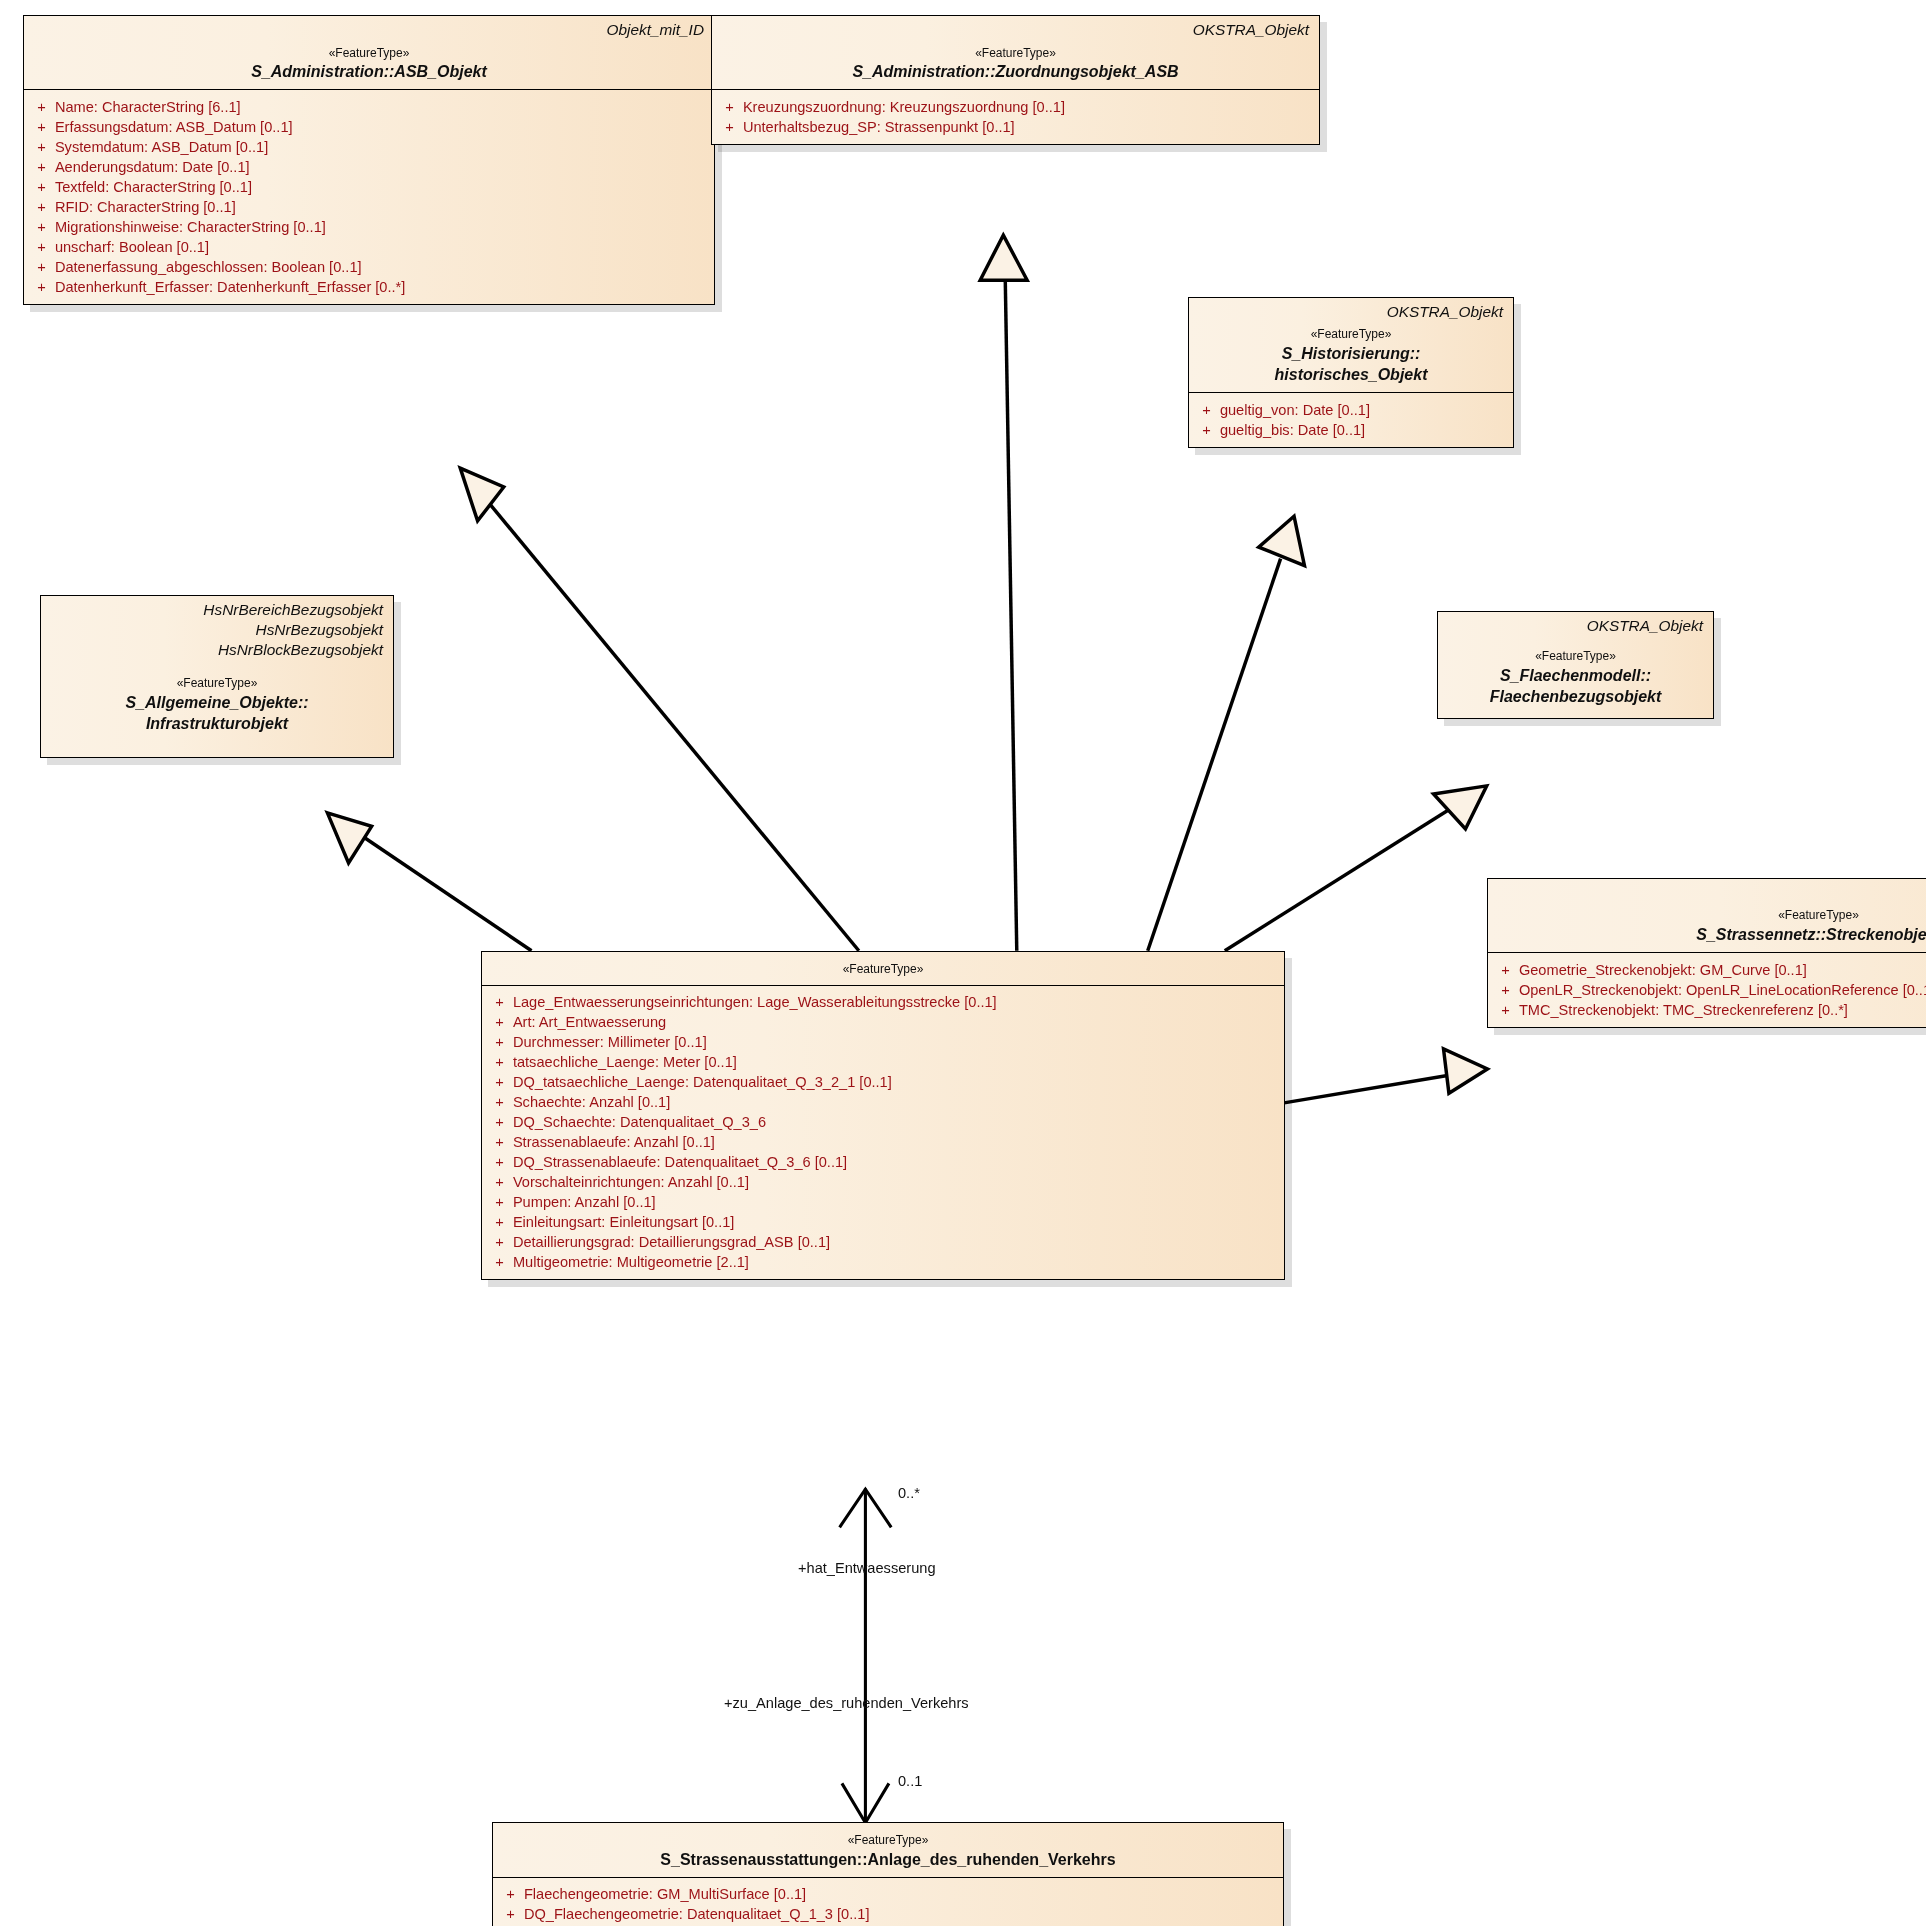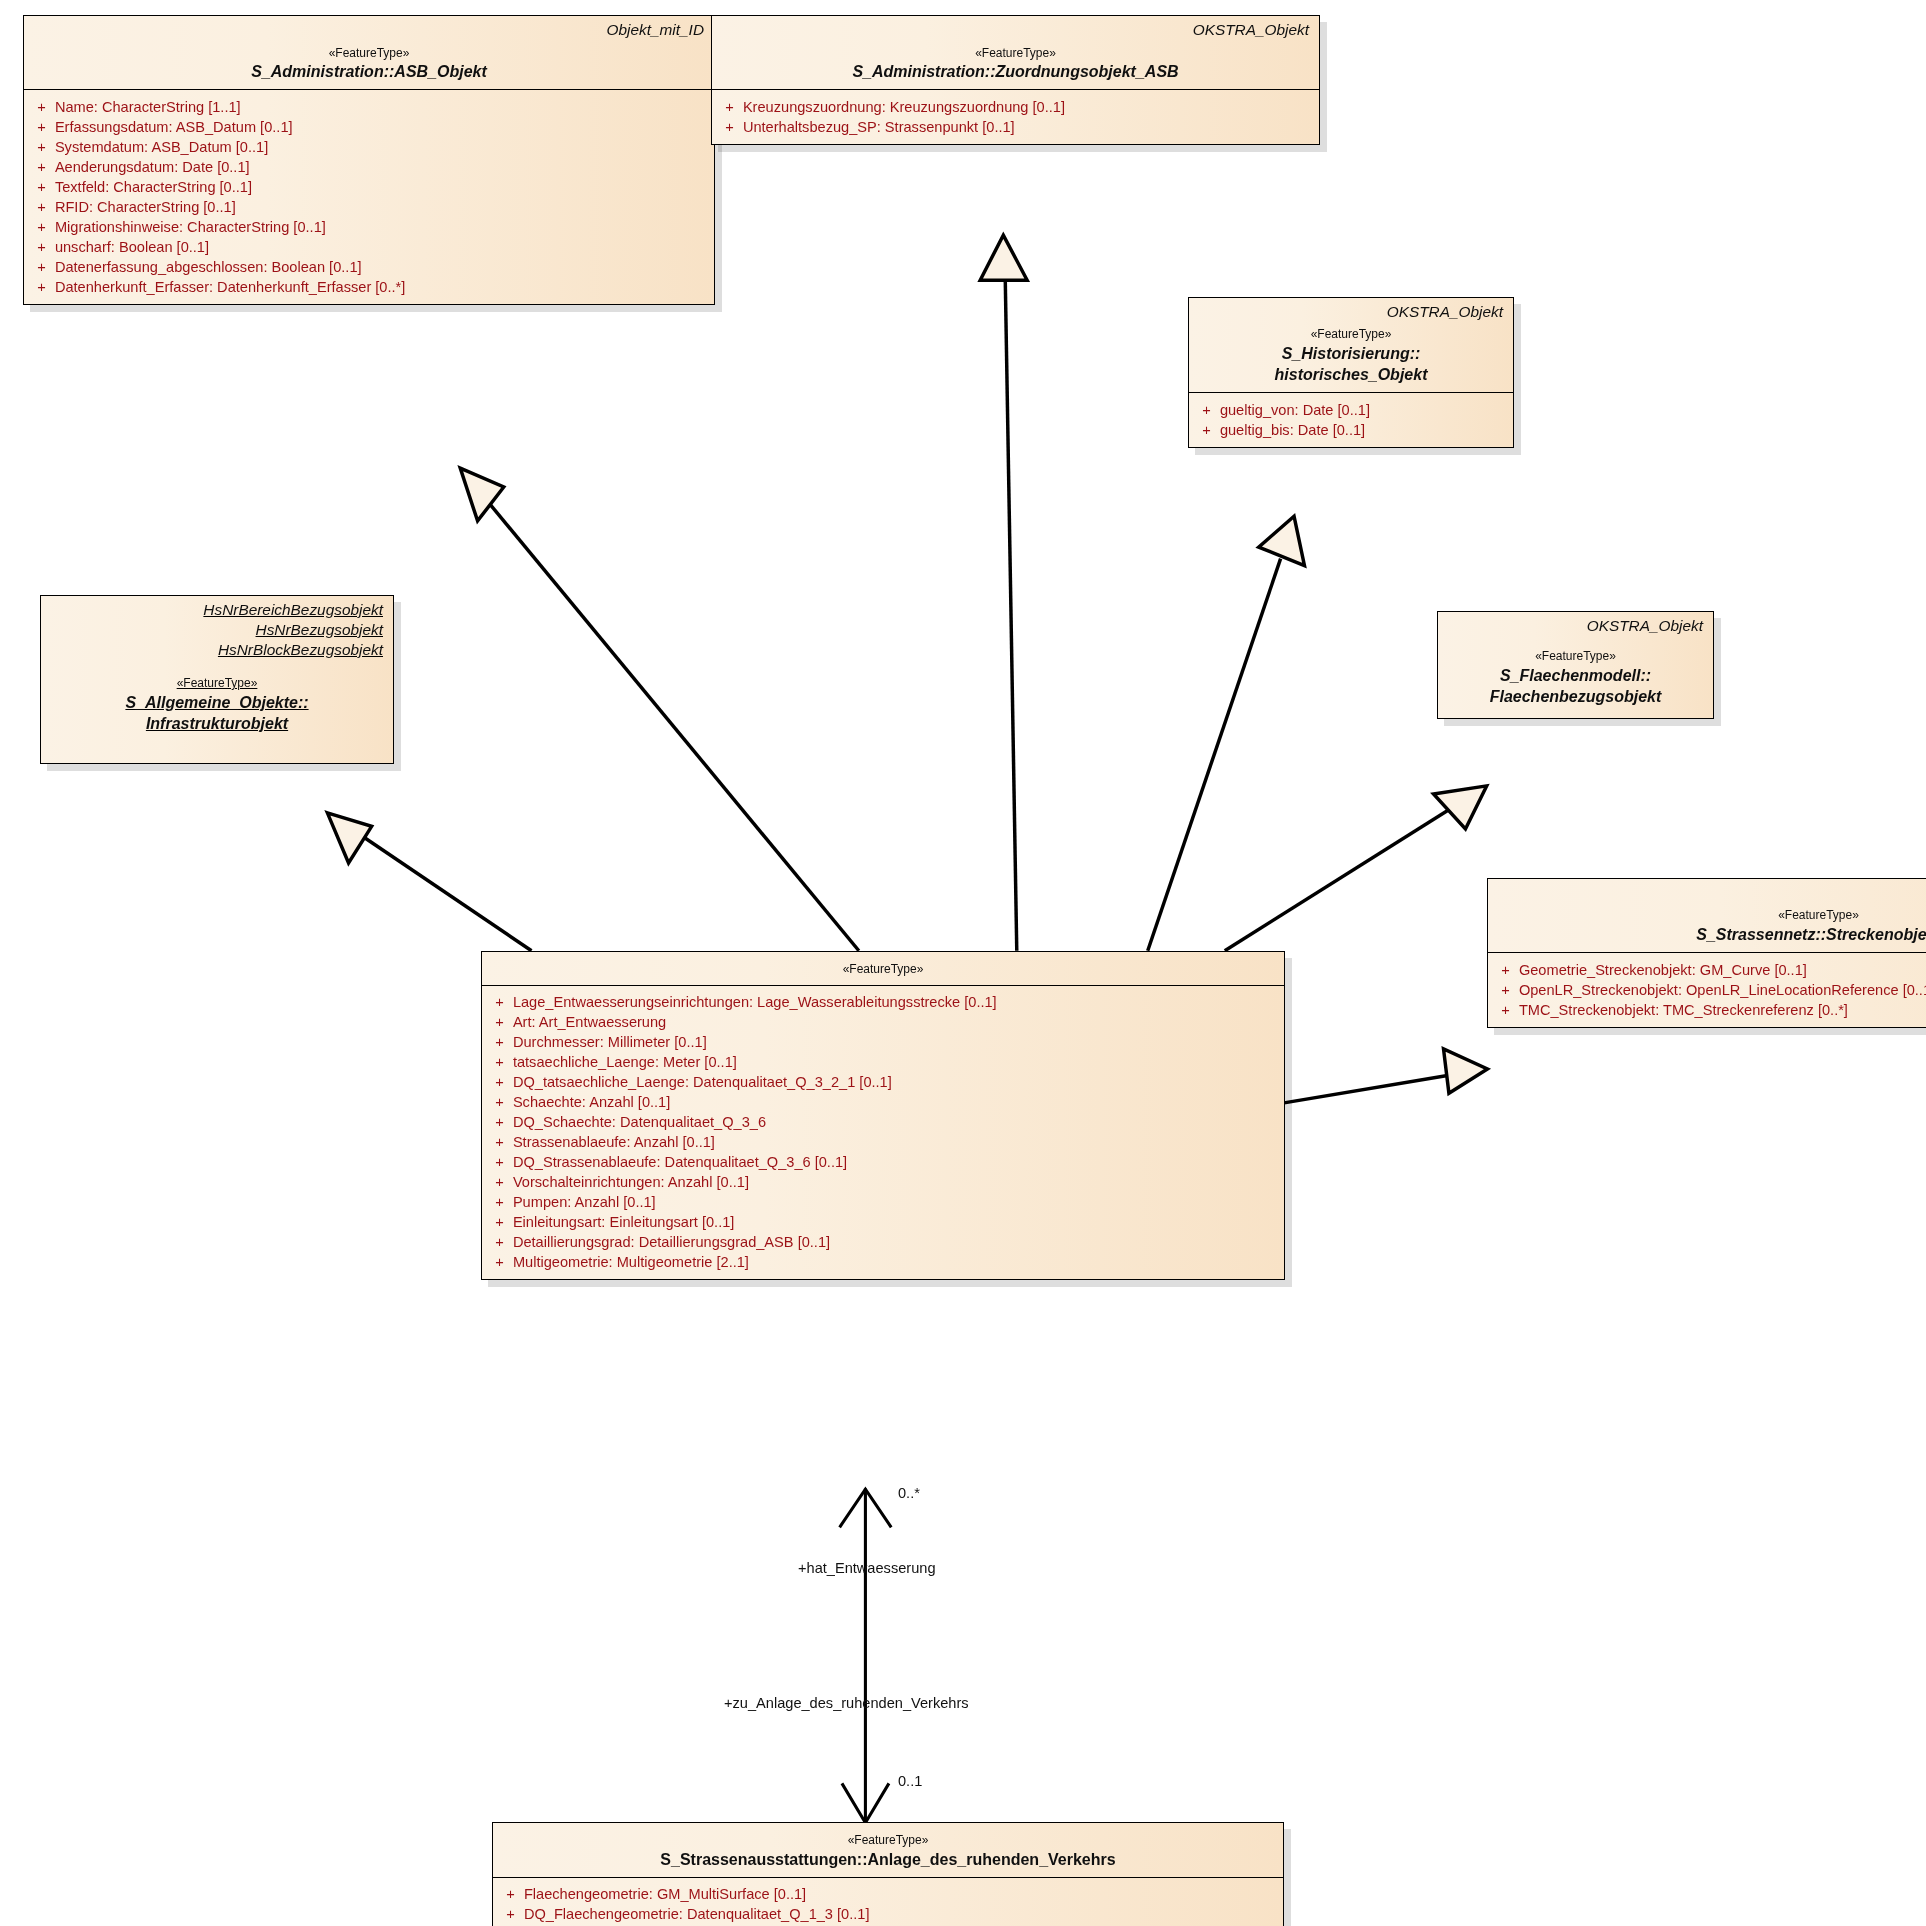--- a/index.html
+++ b/index.html
@@ -138,21 +138,21 @@
   <div class="uml-class" style="left:23px; top:15.4px; width:692px;">
     <div class="hdr">
       <span class="corner-tag-plain">Objekt_mit_ID</span>
       <span class="stereo">«FeatureType»</span>
       <span class="cname ital">S_Administration::ASB_Objekt</span>
     </div>
     <div class="divider"></div>
     <div class="attrs">
       <div class="attr">
           <span class="vis">+</span>
-          <span class="sig">Name: CharacterString [1..1]</span>
+          <span class="sig">Name: CharacterString [6..1]</span>
         </div>
       <div class="attr">
           <span class="vis">+</span>
           <span class="sig">Erfassungsdatum: ASB_Datum [0..1]</span>
         </div>
       <div class="attr">
           <span class="vis">+</span>
           <span class="sig">Systemdatum: ASB_Datum [0..1]</span>
         </div>
       <div class="attr">
@@ -219,21 +219,21 @@
           <span class="sig">gueltig_von: Date [0..1]</span>
         </div>
       <div class="attr">
           <span class="vis">+</span>
           <span class="sig">gueltig_bis: Date [0..1]</span>
         </div>
     </div>
   </div>
 
   <div class="uml-class" style="left:40px; top:595px; width:354px;">
-    <div class="hdr" style="padding-bottom:29px;text-decoration:underline;">
+    <div class="hdr" style="padding-bottom:23px;">
       <span class="corner-tag-plain">HsNrBereichBezugsobjekt</span>
       <span class="corner-tag-plain">HsNrBezugsobjekt</span>
       <span class="corner-tag-plain">HsNrBlockBezugsobjekt</span>
       <span class="stereo" style="margin-top:16px;">«FeatureType»</span>
       <span class="cname ital">S_Allgemeine_Objekte::</span>
       <span class="cname ital">Infrastrukturobjekt</span>
     </div>
   </div>
 
   <div class="uml-class" style="left:1437px; top:611px; width:277px;">

